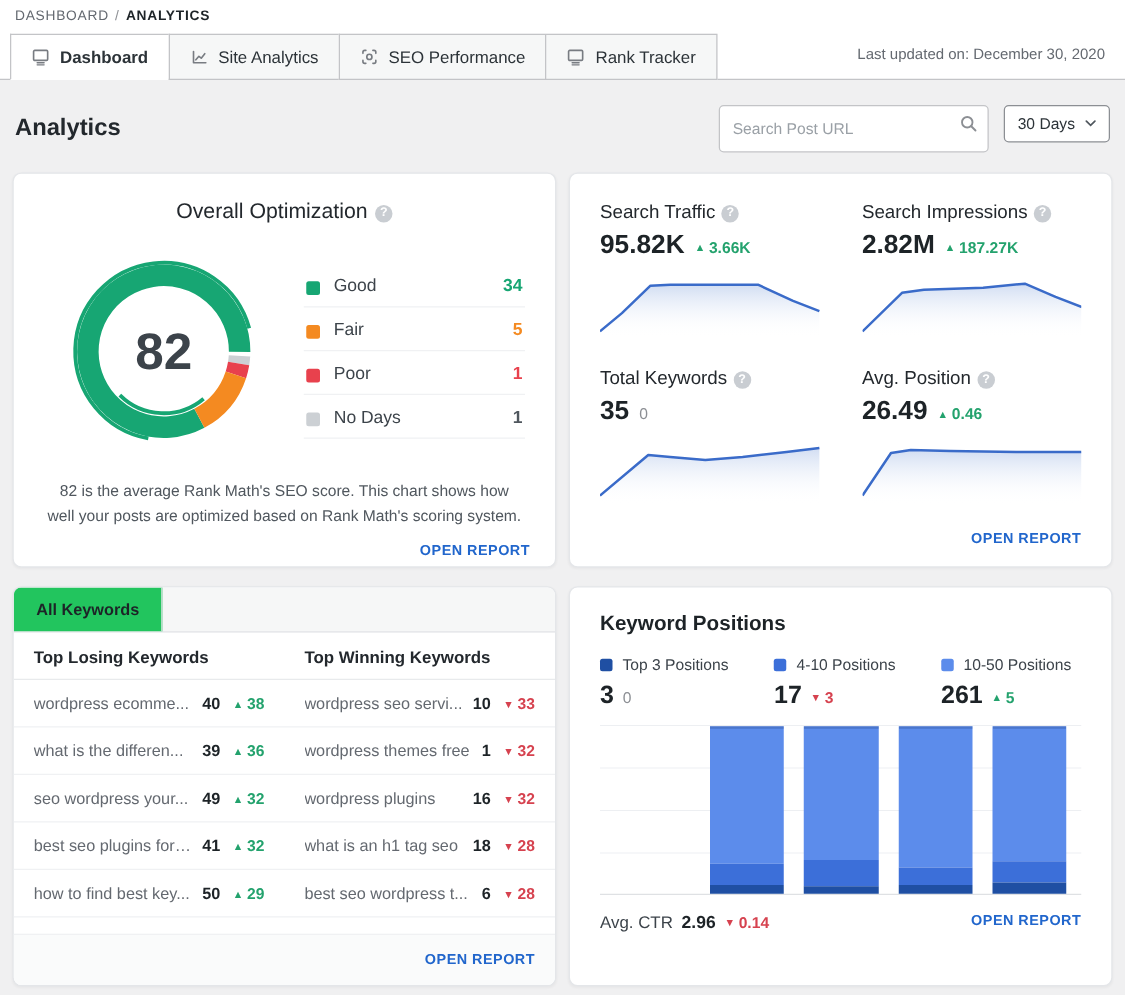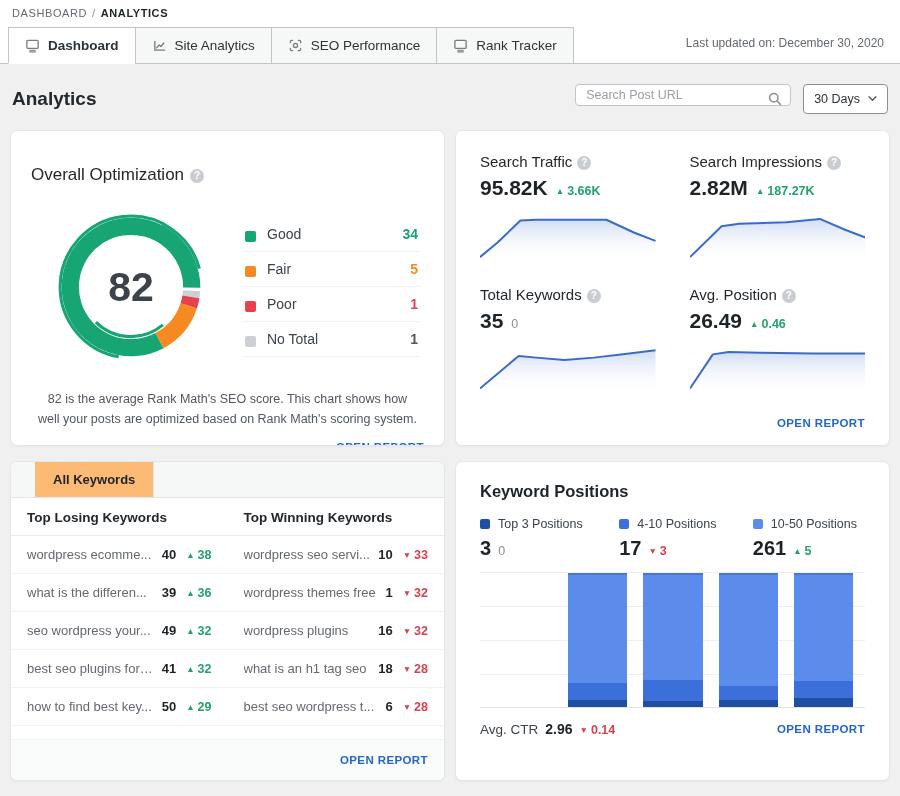--- a/index.html
+++ b/index.html
@@ -17,21 +17,21 @@
   .tab.active { background:#fff; border-bottom-color:#fff; font-weight:700; }
   .tab svg { width:15px; height:15px; stroke:#787c82; fill:none; stroke-width:1.4; stroke-linecap:round; stroke-linejoin:round; }
   .last-updated { margin-left:auto; font-size:12px; color:#646970; padding-bottom:13px; }
 
   
   .content { padding:12px 10px 0; }
   .page-head { display:flex; align-items:center; margin:8px 2px 16px; }
   .page-title { font-size:19px; font-weight:700; color:#23282d; }
   .head-controls { margin-left:auto; display:flex; gap:12px; }
   .search-box { position:relative; width:216px; }
-  .search-box input { width:100%; height:22px; border:1px solid #c3c4c7; border-radius:4px; padding:0 30px 0 10px; font-size:12.5px; color:#3c434a; background:#fff; outline:none; font-family:"Liberation Sans",sans-serif; }
+  .search-box input { width:100%; height:38px; border:1px solid #c3c4c7; border-radius:4px; padding:0 30px 0 10px; font-size:12.5px; color:#3c434a; background:#fff; outline:none; font-family:"Liberation Sans",sans-serif; }
   .search-box input::placeholder { color:#9aa0a6; }
   .search-box svg { position:absolute; right:8px; top:7px; width:16px; height:16px; stroke:#8c8f94; fill:none; stroke-width:1.5; stroke-linecap:round; }
   .range-select { display:flex; align-items:center; gap:8px; height:30px; padding:0 10px; border:1px solid #8c8f94; border-radius:4px; background:#fff; font-size:12.5px; color:#2c3338; cursor:pointer; }
   .range-select svg { width:9px; height:6px; stroke:#50575e; fill:none; stroke-width:1.6; stroke-linecap:round; }
 
   .grid { display:grid; grid-template-columns:1fr 1fr; grid-template-rows:316px 320px; gap:15px 10px; }
   .card { background:#fff; border:1px solid #e4e6e9; border-radius:7px; box-shadow:0 1px 2px rgba(0,0,0,.04); overflow:hidden; }
 
   .help { display:inline-block; width:14px; height:14px; border-radius:50%; background:#c9cdd2; color:#fff; font-size:10px; font-weight:700; line-height:14px; text-align:center; vertical-align:1px; cursor:pointer; }
   .help::before { content:"?"; }
@@ -39,21 +39,21 @@
   .open-report { color:var(--link); font-size:11.5px; font-weight:700; letter-spacing:.4px; cursor:pointer; }
 
   .delta { font-size:12.5px; font-weight:600; }
   .delta .tri { font-size:8.5px; margin-right:3px; vertical-align:1px; }
   .delta.up { color:var(--up); } .delta.up .tri::before { content:"▲"; }
   .delta.down { color:var(--down); } .delta.down .tri::before { content:"▼"; }
   .delta.flat { color:#8c8f94; font-weight:500; }
 
   
   .card-oo { padding:20px 20px 14px; display:flex; flex-direction:column; }
-  .oo-title { text-align:left; font-size:17px; font-weight:500; color:#23282d; margin-bottom:16px;margin-top:14px; }
+  .oo-title { text-align:center; font-size:17px; font-weight:500; color:#23282d; margin-bottom:16px; }
   .oo-title .help { margin-left:6px; }
   .oo-body { display:flex; align-items:center; }
   .donut-wrap { position:relative; width:172px; height:172px; flex:none; margin-left:14px; }
   .donut-score { position:absolute; inset:0; display:flex; align-items:center; justify-content:center; font-size:41px; font-weight:700; color:#3c434a; }
   .oo-legend { flex:1; margin-left:26px; margin-right:4px; }
   .legend-row { display:flex; align-items:flex-end; padding:9px 2px; border-bottom:1px solid #f0f1f3; }
   .legend-sq { width:11px; height:11px; border-radius:2px; flex:none; }
   .legend-label { margin-left:11px; font-size:14px; color:#3c434a; }
   .legend-val { margin-left:auto; font-size:14px; font-weight:700; }
   .oo-desc { margin-top:16px; font-size:12.5px; line-height:1.6; color:#50575e; text-align:center; padding:0 6px; }
@@ -67,21 +67,21 @@
   .metric-value-row { margin-top:6px; display:flex; align-items:baseline; gap:8px; }
   .metric-value { font-size:21px; font-weight:700; color:#1d2327; }
   .spark { width:100%; height:52px; margin-top:10px; display:block; }
   .spark polyline { fill:none; stroke:var(--spark); stroke-width:2; vector-effect:non-scaling-stroke; stroke-linejoin:round; }
   .metrics-footer { margin-top:auto; text-align:right; padding-top:6px; }
 
   
   .card-kw { display:flex; flex-direction:column; }
   .kw-tabstrip { display:flex; background:#f6f7f7; border-bottom:1px solid #e2e4e7; }
   .kw-tab { padding:10px 18px; font-size:13px; color:#3c434a; border-right:1px solid #e2e4e7; cursor:pointer; }
-  .kw-tab.active { background:#fdba74; font-weight:700; color:#1d2327;margin-left:24px; }
+  .kw-tab.active { background:#22c55e; font-weight:700; color:#1d2327; }
   .kw-header, .kw-row { display:grid; grid-template-columns:1fr 1fr; }
   .kw-header { border-bottom:1px solid #e8eaec; }
   .kw-header > div { padding:12px 16px 10px; font-size:13.5px; font-weight:700; color:#23282d; }
   .kw-row { border-bottom:1px solid #f0f1f3; }
   .kw-cell { display:flex; align-items:center; padding:11px 16px; min-width:0;justify-content:center; }
   .kw-text { flex:1; min-width:0; font-size:13px; color:#646970; white-space:nowrap; overflow:hidden; text-overflow:ellipsis; }
   .kw-pos { font-size:13px; font-weight:700; color:#1d2327; margin:0 10px 0 8px; }
   .kw-footer { margin-top:auto; text-align:right; padding:10px 16px 12px; background:#fafbfb; border-top:1px solid #f0f1f3; }
 
   
@@ -204,21 +204,21 @@
             <span class="legend-label">Fair</span>
             <span class="legend-val" style="color: rgb(244, 138, 33);">5</span>
           </div>
           <div class="legend-row">
             <span class="legend-sq" style="background: rgb(232, 65, 77);"></span>
             <span class="legend-label">Poor</span>
             <span class="legend-val" style="color: rgb(232, 65, 77);">1</span>
           </div>
           <div class="legend-row">
             <span class="legend-sq" style="background: rgb(204, 208, 212);"></span>
-            <span class="legend-label">No Total</span>
+            <span class="legend-label">No Days</span>
             <span class="legend-val" style="color: rgb(80, 87, 94);">1</span>
           </div>
         </div>
       </div>
       <div class="oo-desc">82 is the average Rank Math's SEO score. This chart shows how well your posts are optimized based on Rank Math's scoring system.</div>
       <div class="oo-footer"><span class="open-report">OPEN REPORT</span></div>
     </div>
 
     <div class="card card-metrics">
       <div class="metrics-grid">

